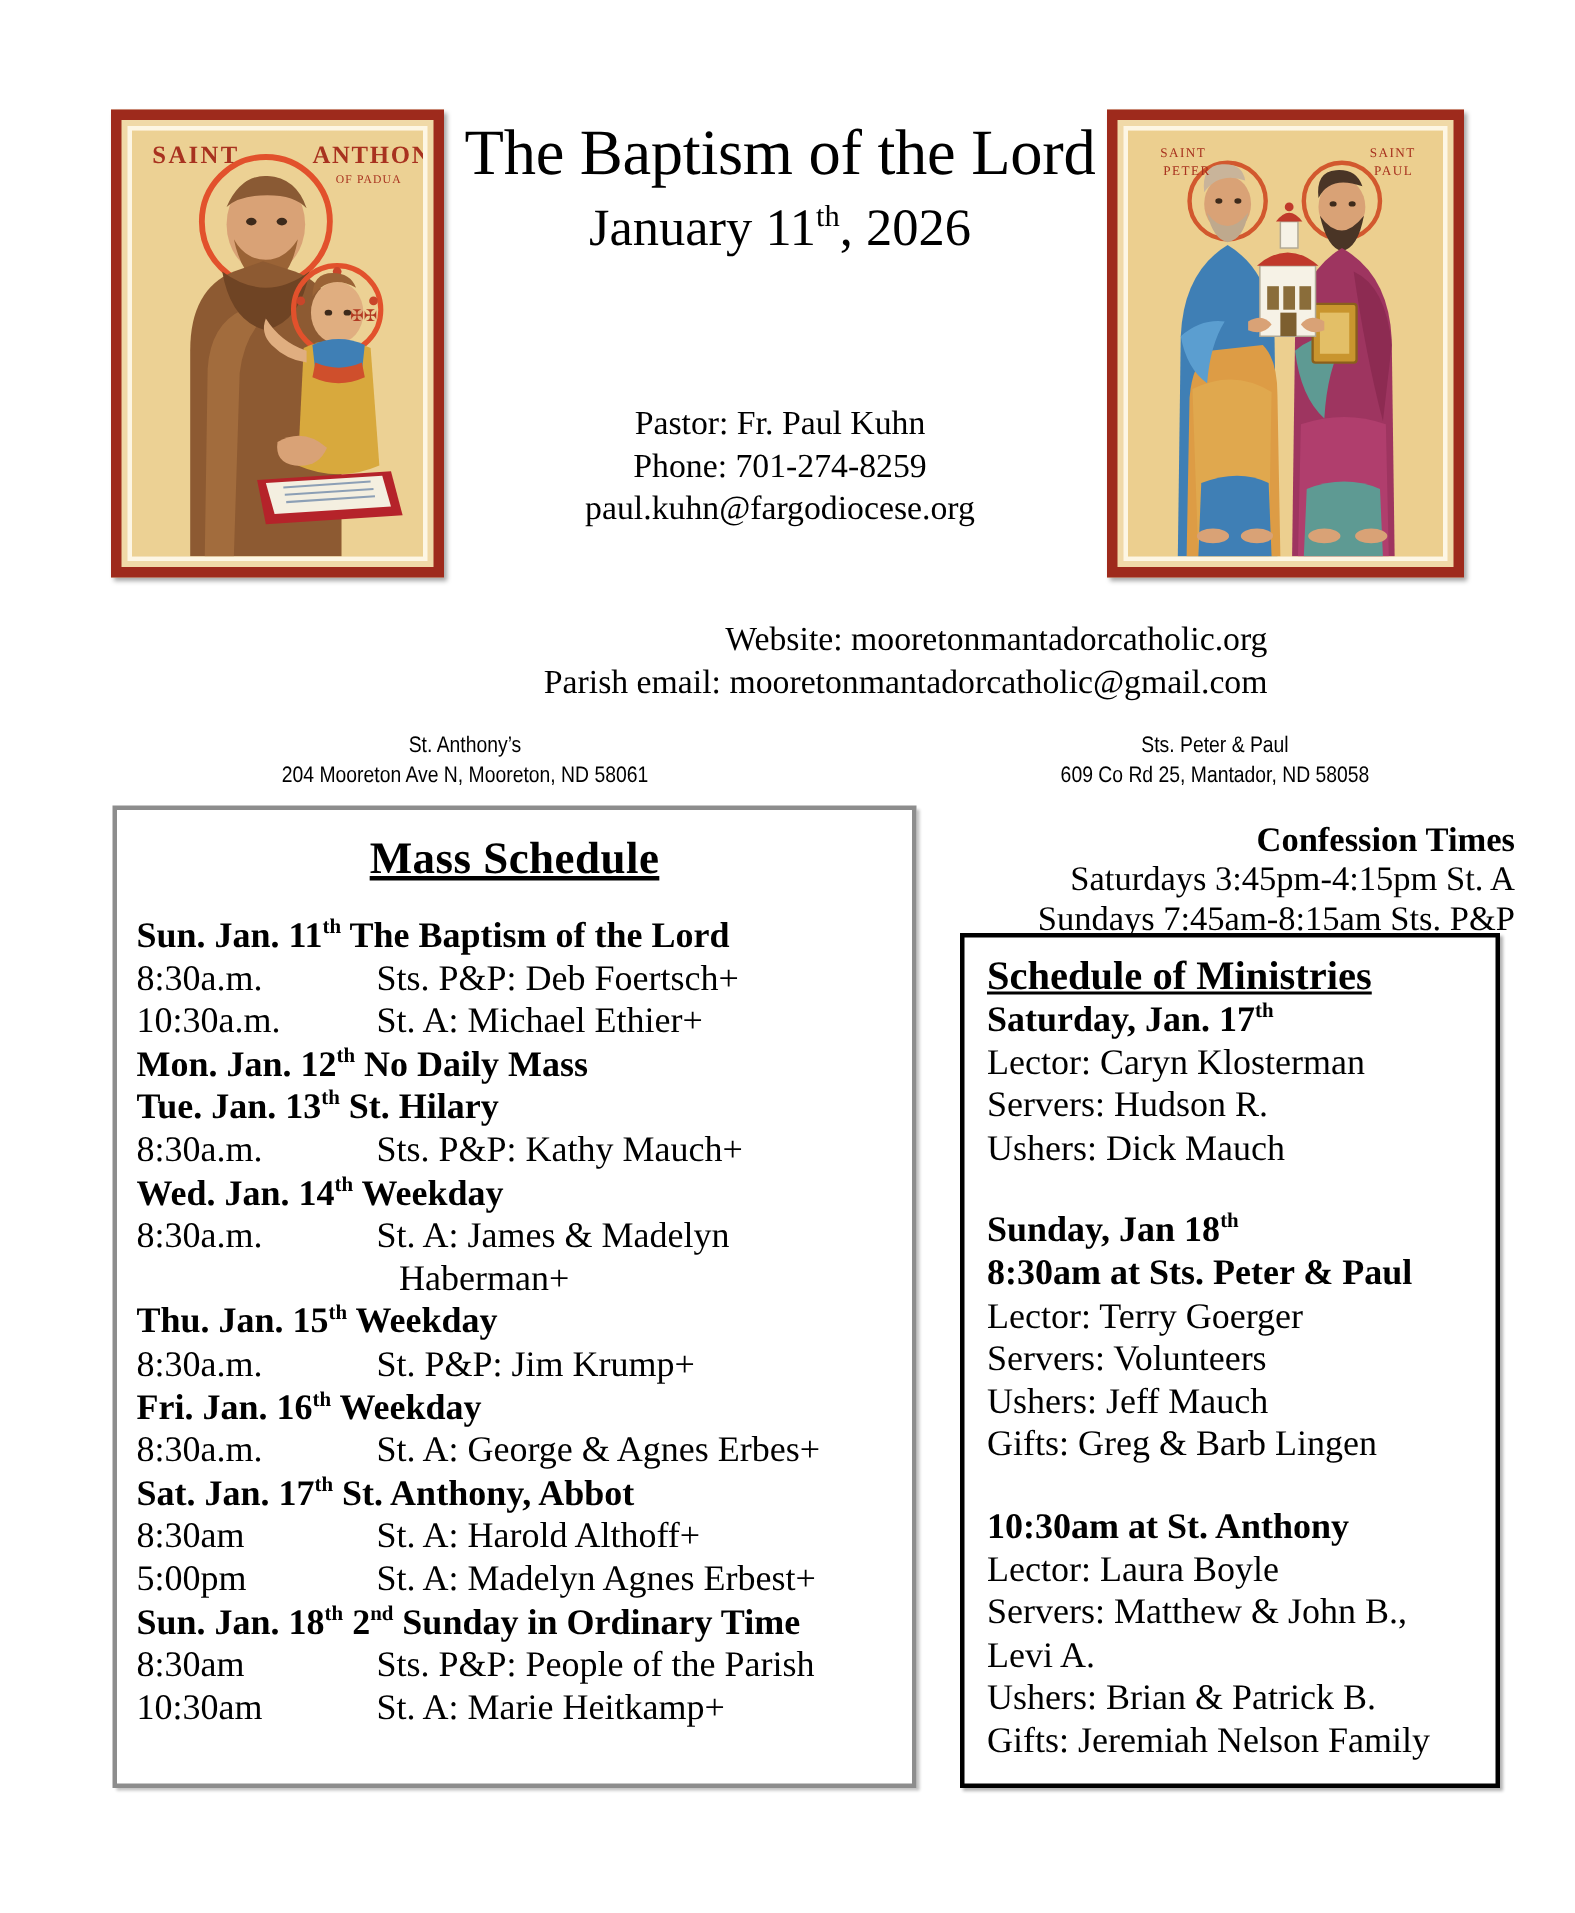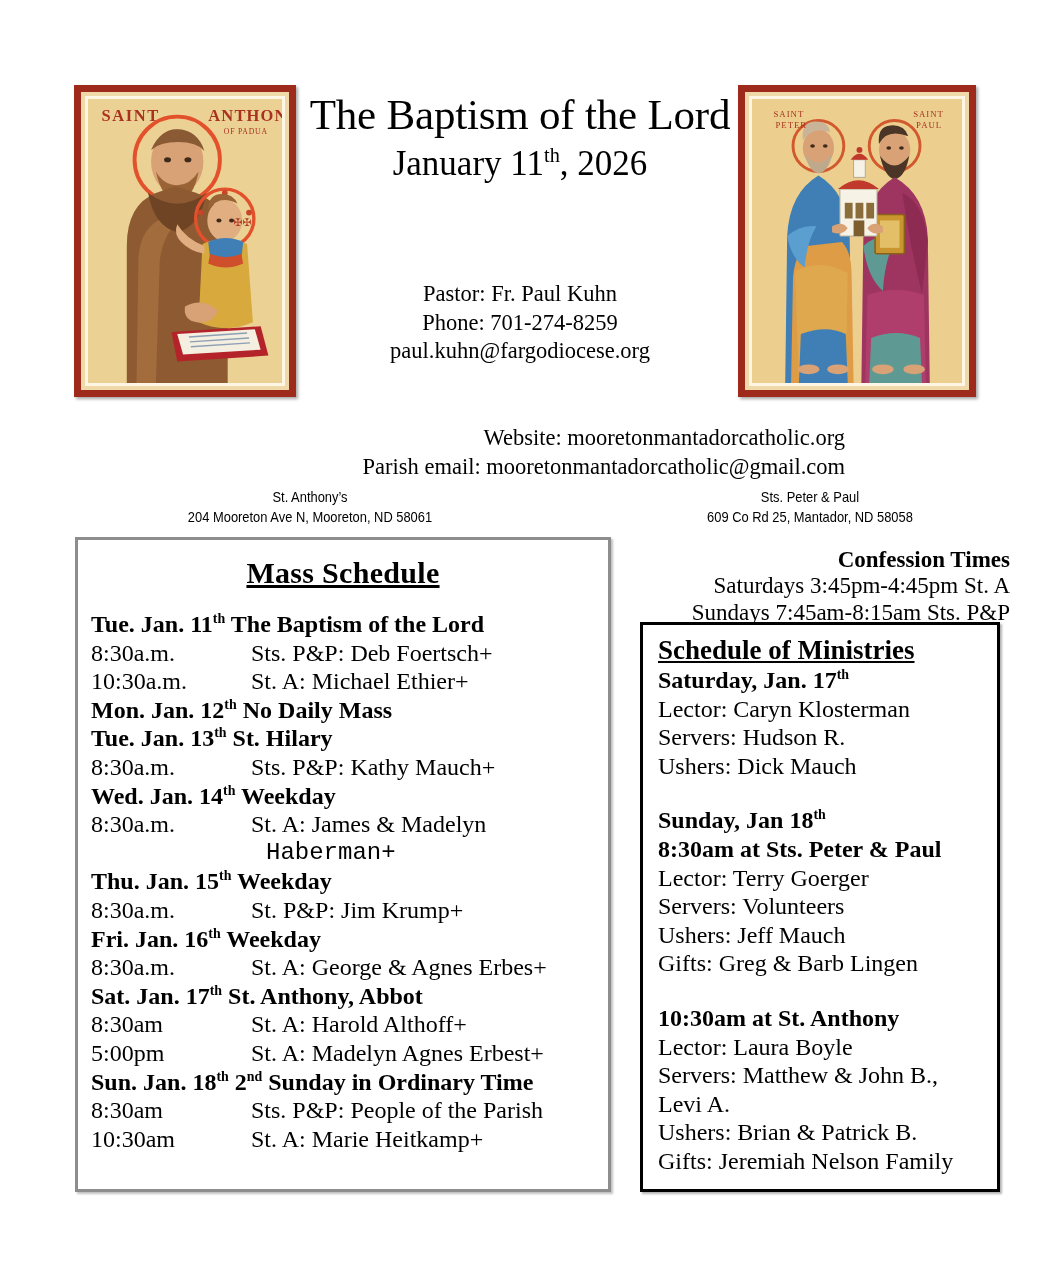--- a/index.html
+++ b/index.html
@@ -12,21 +12,21 @@
     height: 1275px;
     position: relative;
     font-family: "Liberation Serif", "DejaVu Serif", serif;
     color: #000000;
     overflow: hidden;
   }
 
   
   #header-area {
     position: absolute;
-    left: 0; top: 12px;
+    left: 0; top: 0;
     width: 1050px;
     height: 480px;
   }
 
   .icon-frame {
     position: absolute;
     box-sizing: border-box;
     border: 7px solid #9e2a1c;
     background: #f0d9a8;
     box-shadow: 2px 2px 3px rgba(0,0,0,0.35);
@@ -124,21 +124,21 @@
   .mass-head {
     font-weight: bold;
     white-space: nowrap;
   }
   .mass-row {
     display: flex;
     white-space: nowrap;
   }
   .mass-time { width: 160px; flex: 0 0 160px; }
   .mass-intent { flex: 1 1 auto; }
-  .mass-cont { padding-left: 175px; font-family: Liberation Mono, monospace; }
+  .mass-cont { padding-left: 175px; }
 
   
   #confession-block {
     position: absolute;
     left: 628px; top: 546px;
     width: 382px;
     text-align: right;
   }
   #confession-title {
     font-size: 23px;
@@ -313,21 +313,21 @@
   <div>204 Mooreton Ave N, Mooreton, ND 58061</div>
 </div>
 <div class="parish-caption" id="caption-peterpaul">
   <div>Sts. Peter &amp; Paul</div>
   <div>609 Co Rd 25, Mantador, ND 58058</div>
 </div>
 
 <div id="mass-box">
   <div id="mass-title">Mass Schedule</div>
   <div id="mass-list">
-      <div class="mass-head"><span>Tue. Jan. 11</span><sup>th</sup><span> The Baptism of the Lord</span></div>
+      <div class="mass-head"><span>Sun. Jan. 11</span><sup>th</sup><span> The Baptism of the Lord</span></div>
       <div class="mass-row">
         <span class="mass-time">8:30a.m.</span>
         <span class="mass-intent">Sts. P&amp;P: Deb Foertsch+</span>
       </div>
       <div class="mass-row">
         <span class="mass-time">10:30a.m.</span>
         <span class="mass-intent">St. A: Michael Ethier+</span>
       </div>
       <div class="mass-head"><span>Mon. Jan. 12</span><sup>th</sup><span> No Daily Mass</span></div>
       <div class="mass-head"><span>Tue. Jan. 13</span><sup>th</sup><span> St. Hilary</span></div>
@@ -367,21 +367,21 @@
       </div>
       <div class="mass-row">
         <span class="mass-time">10:30am</span>
         <span class="mass-intent">St. A: Marie Heitkamp+</span>
       </div>
     </div>
 </div>
 
 <div id="confession-block">
   <div id="confession-title">Confession Times</div>
-  <div class="confession-line">Saturdays 3:45pm-4:45pm St. A</div>
+  <div class="confession-line">Saturdays 3:45pm-4:15pm St. A</div>
   <div class="confession-line">Sundays 7:45am-8:15am Sts. P&amp;P</div>
 </div>
 
 <div id="ministries-box">
   <div id="ministries-title">Schedule of Ministries</div>
   <div id="ministries-list">
       <div class="min-group">
         <div class="min-head"><span>Saturday, Jan. 17</span><sup>th</sup></div>
         <div>Lector: Caryn Klosterman</div>
         <div>Servers: Hudson R.</div>

